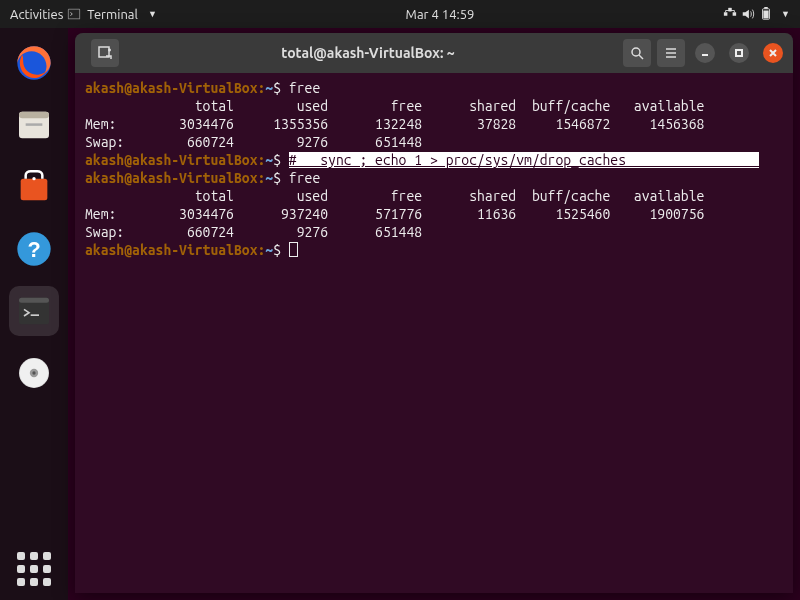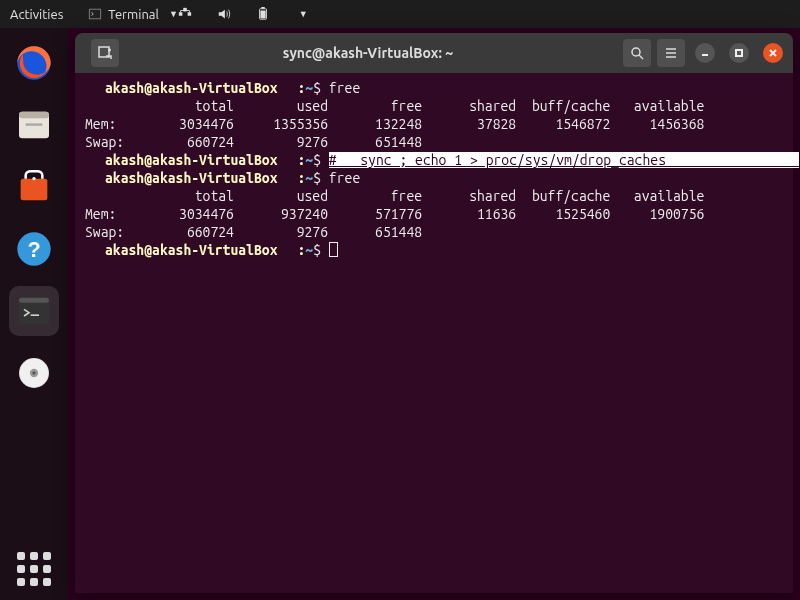--- a/index.html
+++ b/index.html
@@ -12,21 +12,21 @@
   }
   .topbar {
     height: 28px;
     background: #1d1d1d;
     color: #e0e0e0;
     display: flex;
     align-items: center;
     font-size: 13px;
     padding: 0 10px;
   }
-  .topbar-left, .topbar-right { display: flex; align-items: center; gap: 25px; }
+  .topbar-left, .topbar-right { display: flex; align-items: center; gap: 4px; }
   .topbar-center { flex: 1; text-align: center; }
   .topbar .menuitem { display: flex; align-items: center; gap: 6px; cursor: pointer; }
   .topbar svg { width: 14px; height: 14px; fill: #e0e0e0; }
   .tri { font-size: 9px; margin-left: 4px; }
 
   .dock {
     position: absolute;
     left: 0; top: 28px; bottom: 0;
     width: 68px;
     background: rgba(20,20,20,0.7);
@@ -99,21 +99,21 @@
   .term {
     padding: 6px 10px;
     font-family: "Ubuntu Mono", Menlo, Consolas, monospace;
     font-size: 14px;
     line-height: 18px;
     color: #eee;
     white-space: pre;
     height: 520px;
     background: #300a24;
   }
-  .user { color: #fef9c3; font-weight: bold; margin-left: 20px; }
+  .user { color: #a16207; font-weight: bold; }
   .path { color: #6fa8dc; font-weight: bold; }
   .cmd-hl { background: #fff; color: #2c001e; text-decoration: underline; }
   .cursor {
     display: inline-block;
     width: 9px; height: 15px;
     border: 1px solid #eee;
     vertical-align: -2px;
   }
   .row { display: block; }
 </style>
@@ -126,20 +126,23 @@
     <span class="menuitem">
       <svg class="icon" viewBox="0 0 16 16">
           <rect x="1" y="2" width="14" height="12" rx="1" fill="#888"></rect>
           <rect x="2" y="3" width="12" height="10" fill="#222"></rect>
           <path d="M4 6l2 2-2 2" stroke="#ccc" stroke-width="1" fill="none"></path>
         </svg>
       <span>Terminal</span>
       <span class="tri">▼</span>
     </span>
   </div>
+  <div class="topbar-center">
+    <span>Mar 4  14:59</span>
+  </div>
   <div class="topbar-right">
     <svg viewBox="0 0 16 16">
         <rect x="1" y="6" width="4" height="4"></rect>
         <rect x="6" y="1" width="4" height="4"></rect>
         <rect x="11" y="6" width="4" height="4"></rect>
         <path d="M3 6V4H13V6M8 5V1" stroke="#e0e0e0" stroke-width="1" fill="none"></path>
       </svg>
     <svg viewBox="0 0 16 16">
         <path d="M2 6h3l4-3v10l-4-3H2z"></path>
         <path d="M11 5c1 1 1 5 0 6M13 3c2 2 2 8 0 10" stroke="#e0e0e0" stroke-width="1" fill="none"></path>
@@ -213,21 +216,21 @@
 
 <div class="window">
   <div class="titlebar">
     <div class="tb-btn square">
       <svg class="icon" viewBox="0 0 16 16">
           <rect x="2" y="2" width="10" height="10" fill="none" stroke="#ddd" stroke-width="1.5"></rect>
           <path d="M9 11h5v3" fill="none" stroke="#ddd" stroke-width="1.5"></path>
           <path d="M11 5h3M12.5 3.5v3" stroke="#ddd" stroke-width="1.5"></path>
         </svg>
     </div>
-    <div class="title">sync@akash-VirtualBox: ~</div>
+    <div class="title">total@akash-VirtualBox: ~</div>
     <div class="tb-btn square">
       <svg class="icon" viewBox="0 0 16 16">
           <circle cx="7" cy="7" r="4" fill="none" stroke="#ddd" stroke-width="1.5"></circle>
           <path d="M10 10l4 4" stroke="#ddd" stroke-width="1.5"></path>
         </svg>
     </div>
     <div class="tb-btn square">
       <svg class="icon" viewBox="0 0 16 16">
           <path d="M3 4h10M3 8h10M3 12h10" stroke="#ddd" stroke-width="1.5"></path>
         </svg>

